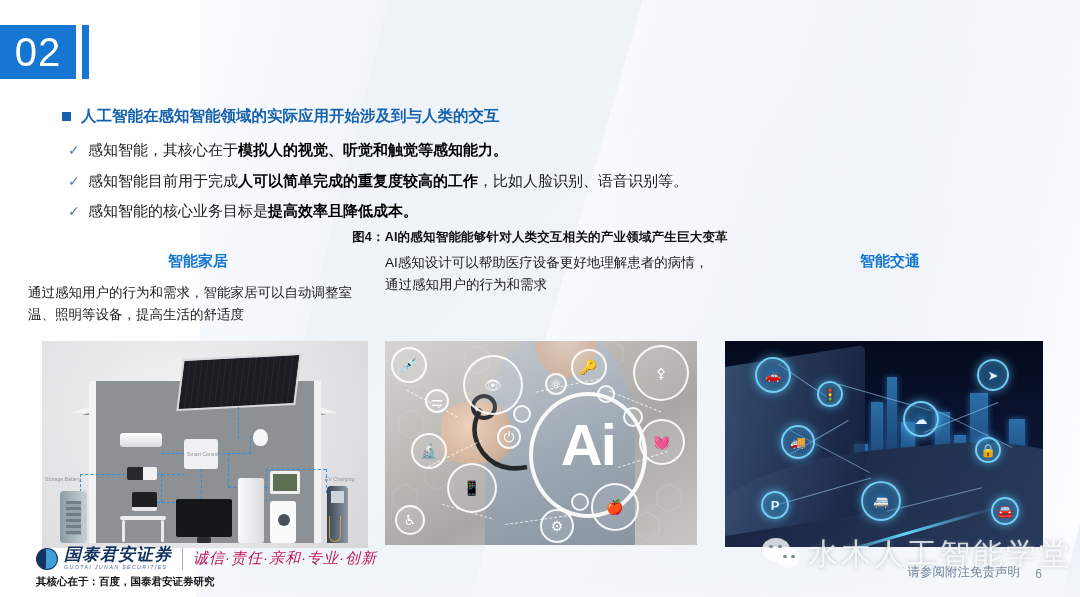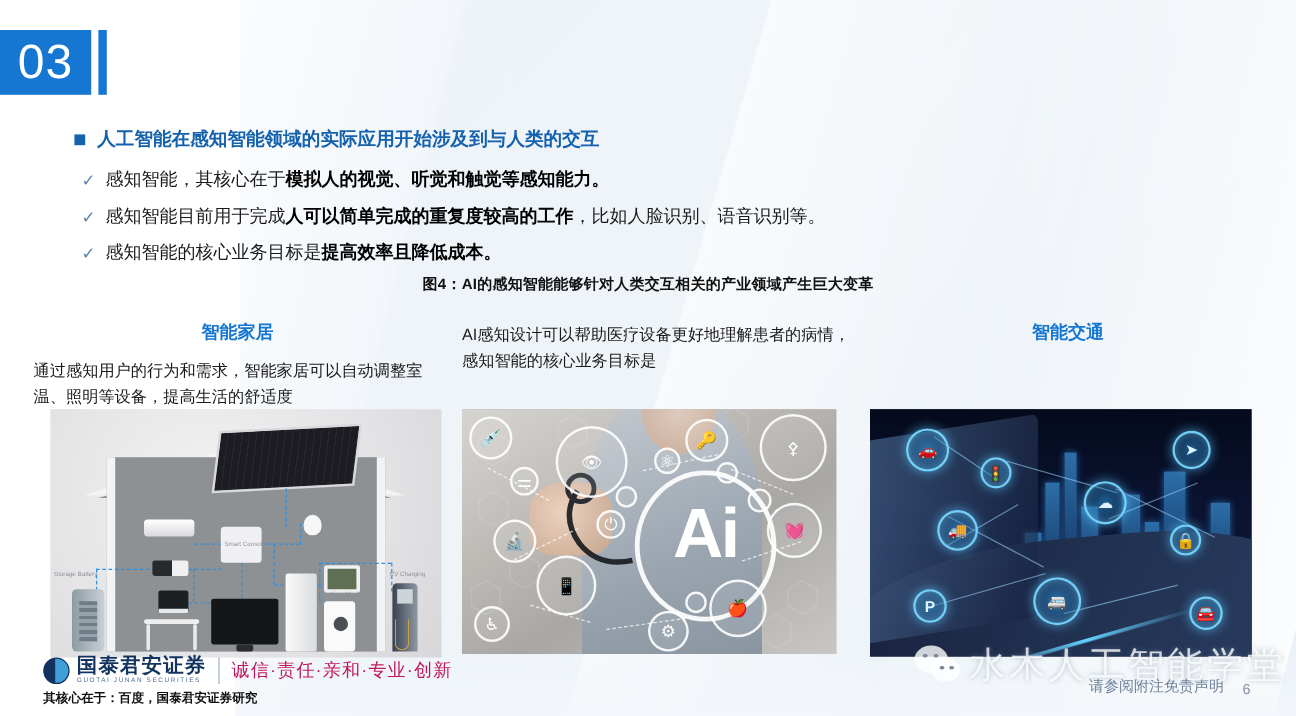--- a/index.html
+++ b/index.html
@@ -93,21 +93,21 @@
   
   .fig-caption {
     position: absolute; left: 0; top: 229px; width: 1080px;
     text-align: center;
     color: #111; font-size: 12.5px; font-weight: bold;
     letter-spacing: 0.2px;
   }
 
   
   .cols { position: absolute; left: 0; top: 252px; width: 1080px; height: 300px; }
-  .col { position: absolute; top: 16px; }
+  .col { position: absolute; top: 0; }
   .col-1 { left: 28px;  width: 340px; }
   .col-2 { left: 385px; width: 330px; }
   .col-3 { left: 725px; width: 330px; }
   .col-head {
     text-align: center; color: #1577d2; font-size: 15px; font-weight: bold;
     margin-bottom: 11px;
   }
   .col-desc { color: #1a1a1a; font-size: 13.5px; line-height: 22px; }
   .col-2 .col-desc { text-align: left; }
 
@@ -221,21 +221,21 @@
     border: 2px solid rgba(120,215,255,.95);
     background: radial-gradient(circle, rgba(50,160,230,.55), rgba(10,30,70,.25));
     box-shadow: 0 0 10px rgba(90,200,255,.7), inset 0 0 8px rgba(120,220,255,.5);
     display: flex; align-items: center; justify-content: center;
     color: #dff4ff; font-size: 13px; font-weight: bold;
   }
   .tline { position: absolute; height: 1px; background: rgba(160,215,255,.55); }
 
   
   .footer { position: absolute; left: 36px; bottom: 8px; }
-  .footer-row { display: flex; align-items: center; }
+  .footer-row { display: flex; align-items: center; font-style: italic; }
   .logo-mark {
     width: 22px; height: 22px; border-radius: 50%;
     background: #12335f; position: relative; margin-right: 6px; flex: 0 0 22px;
   }
   .logo-mark::after {
     content: ""; position: absolute; left: 10px; top: 1px;
     width: 11px; height: 20px; border-radius: 0 11px 11px 0; background: #3f9fd8;
   }
   .logo-cn {
     color: #12335f; font-size: 17px; font-weight: bold; letter-spacing: 1px; line-height: 17px;
@@ -280,21 +280,21 @@
 <div id="slide">
 
   <div class="bg-tint"></div>
   <div class="bg-white-left"></div>
   <div class="bg-diag1"></div>
   <div class="bg-diag2"></div>
   <div class="bg-diag3"></div>
   <div class="bg-bottom-fade"></div>
 
   <div class="header">
-    <div class="num-badge">03</div>
+    <div class="num-badge">02</div>
     <div class="num-sep"></div>
   </div>
 
   <div class="lead-row">
     <div class="lead-marker"></div>
     <div class="lead-text">人工智能在感知智能领域的实际应用开始涉及到与人类的交互</div>
   </div>
 
   <div class="check-list">
     <div class="check-row">
@@ -312,21 +312,21 @@
   </div>
 
   <div class="fig-caption">图4：AI的感知智能能够针对人类交互相关的产业领域产生巨大变革</div>
 
   <div class="cols">
     <div class="col col-1">
       <div class="col-head">智能家居</div>
       <div class="col-desc">通过感知用户的行为和需求，智能家居可以自动调整室温、照明等设备，提高生活的舒适度</div>
     </div>
     <div class="col col-2">
-      <div class="col-desc">AI感知设计可以帮助医疗设备更好地理解患者的病情，感知智能的核心业务目标是</div>
+      <div class="col-desc">AI感知设计可以帮助医疗设备更好地理解患者的病情，通过感知用户的行为和需求</div>
     </div>
     <div class="col col-3">
       <div class="col-head">智能交通</div>
     </div>
   </div>
 
   <div class="imgbox img-1">
     <div class="home-bg"></div>
     <div class="house-roof"></div>
     <div class="house-roof-in"></div>

